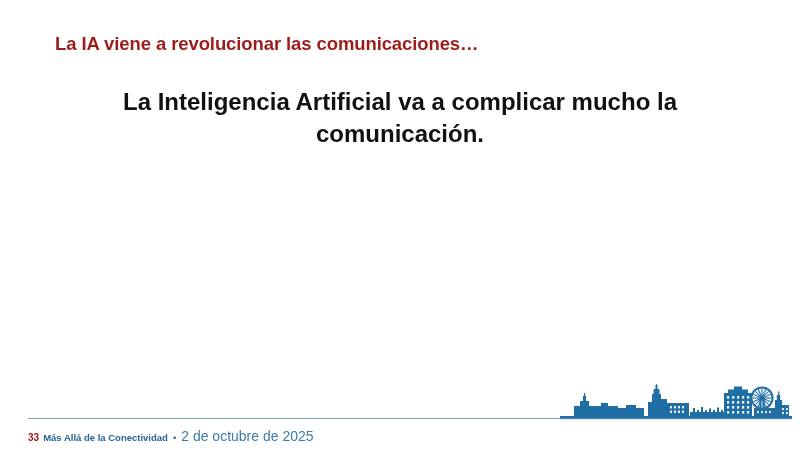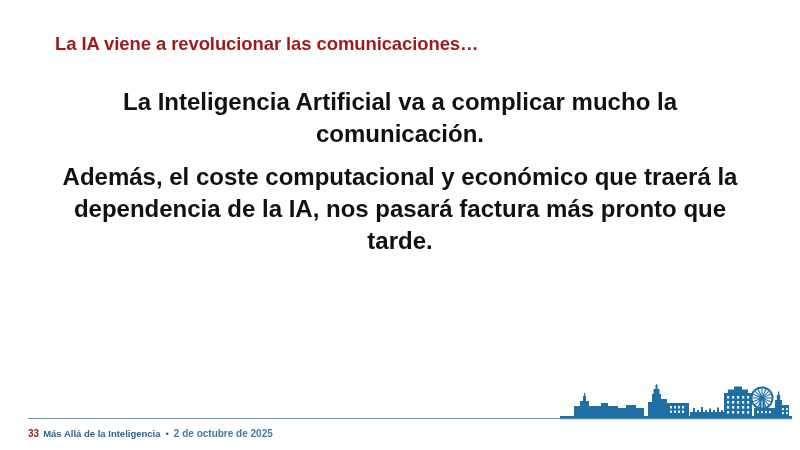--- a/index.html
+++ b/index.html
@@ -114,36 +114,35 @@
     font-weight: bold;
     font-size: 9.5px;
   }
   .footer-sep {
     color: #2A6496;
     font-size: 9.5px;
     margin: 0 1px;
   }
   .footer-date {
     color: #3E7BA8;
-    font-weight: bold;
-    font-size: 10px;
+    font-weight: normal;
+    font-size: 14px;
   }
 </style>
 </head>
 <body>
 
 <div class="slide">
 
   <div class="slide-title">La IA viene a revolucionar las comunicaciones…</div>
 
   <div class="body-block">
     <p class="para para-lead">La Inteligencia Artificial va a complicar mucho la comunicación.</p>
 
 
-    <p class="para para-last">Además, el coste computacional y económico que traerá la dependencia de la IA, nos pasará factura más pronto que tarde.</p>
   </div>
 
   <div class="skyline">
     <svg width="232" height="36" viewBox="0 0 232 36" xmlns="http://www.w3.org/2000/svg">
       <g fill="#1F6FA5">
 
         <rect x="0" y="32" width="232" height="3.2"></rect>
 
         <rect x="14" y="22" width="44" height="11"></rect>
         <rect x="20" y="17" width="9" height="6"></rect>
@@ -243,18 +242,18 @@
           <rect x="226" y="28" width="1.8" height="2.2"></rect>
         </g>
       </g>
     </svg>
   </div>
 
   <div class="footer-rule"></div>
 
   <div class="footer">
     <span class="footer-page">33</span>
-    <span class="footer-event">Más Allá de la Inteligencia</span>
+    <span class="footer-event">Más Allá de la Conectividad</span>
     <span class="footer-sep">•</span>
     <span class="footer-date">2 de octubre de 2025</span>
   </div>
 
 </div>
 
 </body></html>

